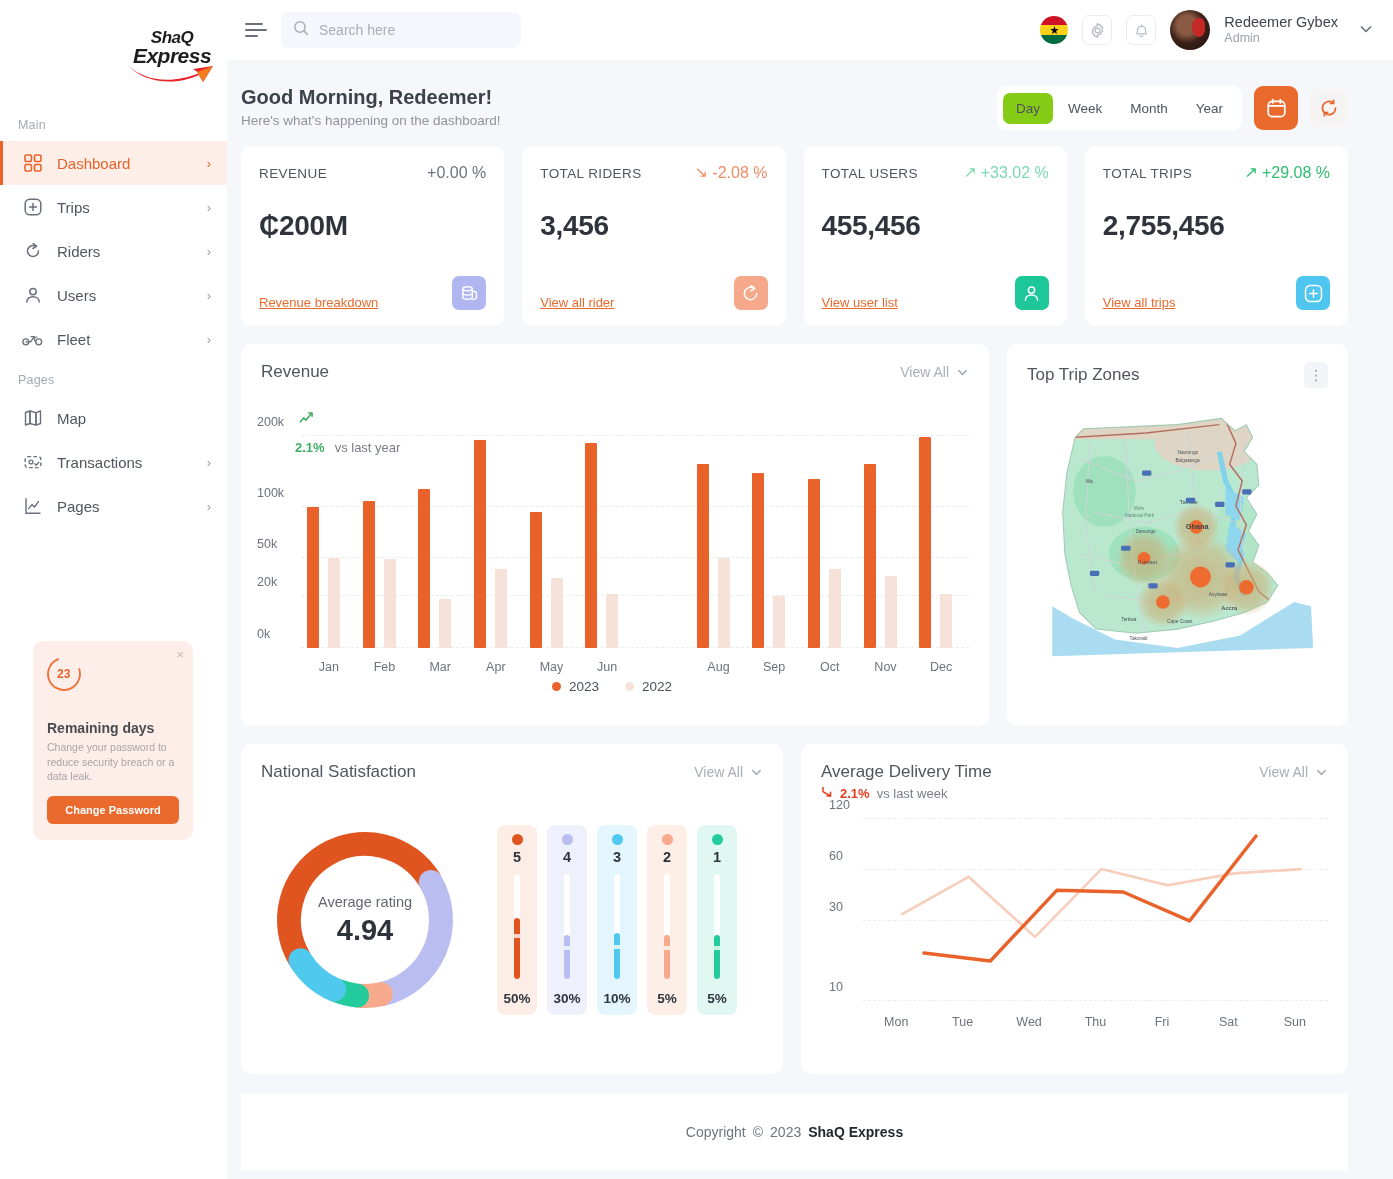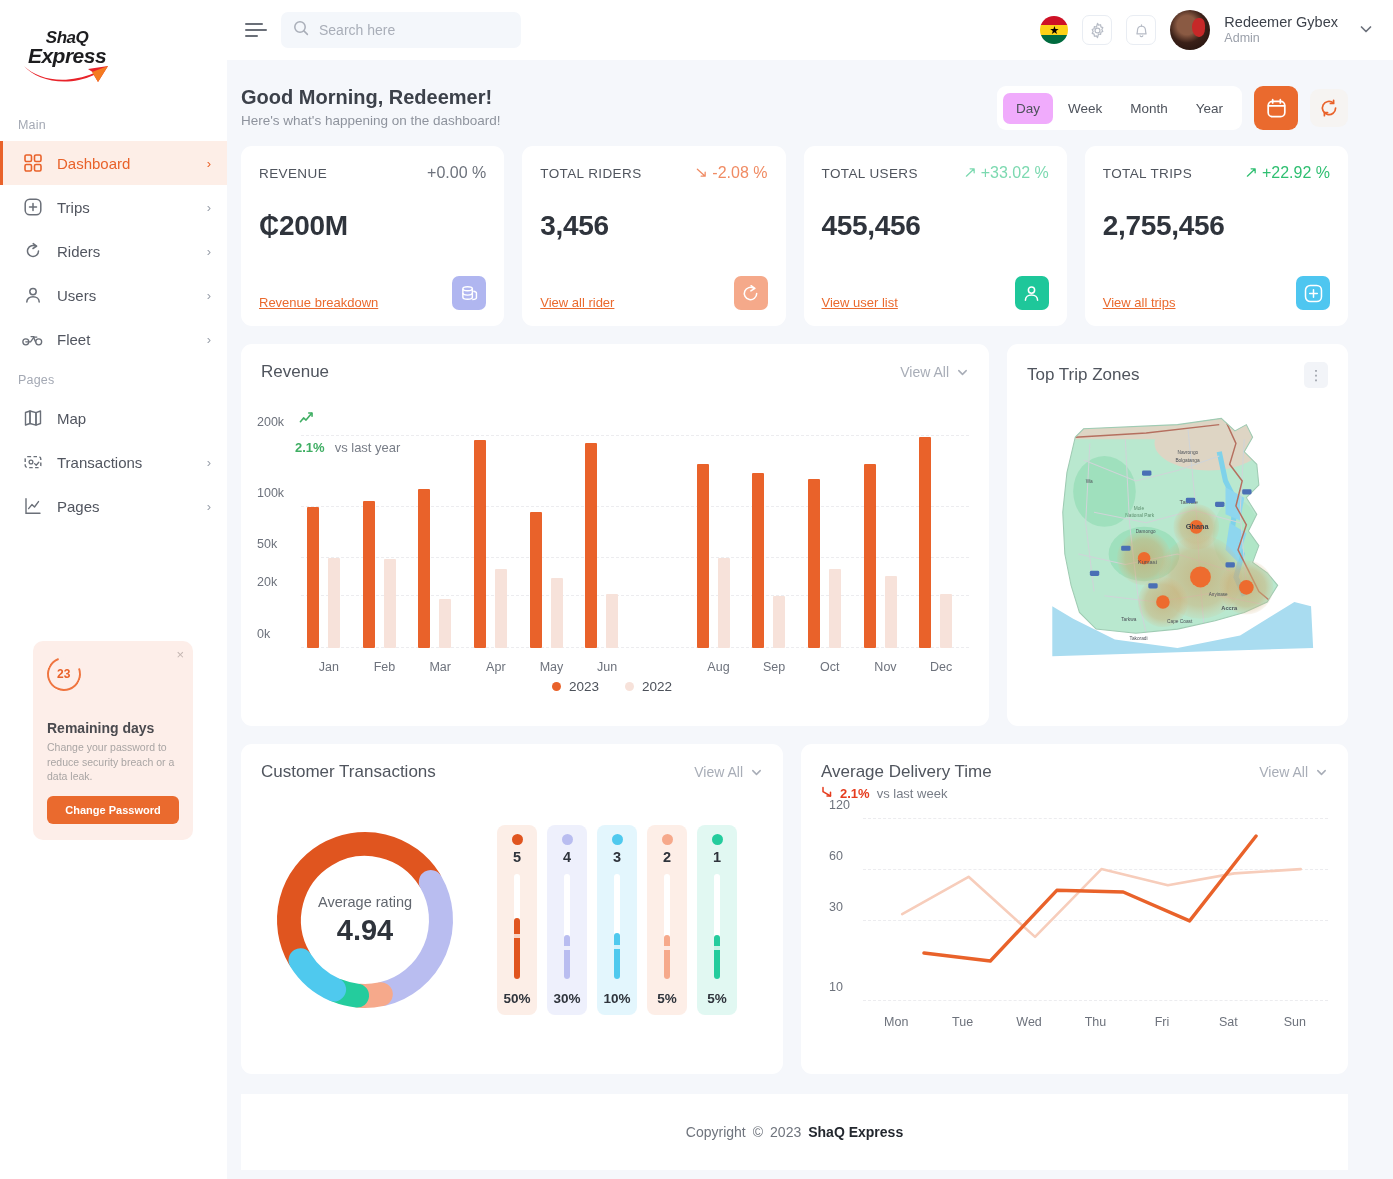--- a/index.html
+++ b/index.html
@@ -8,21 +8,21 @@
     font-family: "Liberation Sans", sans-serif;
     background: #f5f7fb; overflow: hidden;
   }
   body { display: flex; }
 
   
   #sidebar {
     width: 227px; height: 1179px; background: #ffffff;
     flex: 0 0 227px; position: relative;
   }
-  .logo-wrap { padding: 26px 12px 18px; display: flex; justify-content: flex-start; }
+  .logo-wrap { padding: 26px 0 18px; display: flex; justify-content: flex-end; }
   .logo { position: relative; width: 110px; height: 62px; }
   .logo-t1, .logo-t2 {
     position: absolute; left: 0; width: 110px; text-align: center;
     font-weight: 700; font-style: italic; color: #1d1d1f; letter-spacing: -0.5px;
   }
   .logo-t1 { top: 2px; font-size: 17px; }
   .logo-t2 { top: 18px; font-size: 21px; }
   .logo-swoosh { position: absolute; left: 10px; top: 34px; }
 
   .nav-section {
@@ -116,21 +116,21 @@
   #greet-title { font-size: 20px; font-weight: 600; color: #3c414a; }
   #greet-sub { font-size: 13.5px; color: #8e939d; margin-top: 4px; }
   #period-wrap { margin-left: auto; display: flex; align-items: center; gap: 12px; }
   #period-pills {
     height: 44px; background: #fff; border-radius: 9px; display: flex;
     align-items: center; padding: 5px 6px; gap: 2px;
   }
   .pill {
     padding: 8px 13px; font-size: 13.5px; color: #4d525b; border-radius: 7px; cursor: pointer;
   }
-  .pill.sel { background: #f0abfc; }
+  .pill.sel { background: #84cc16; }
   #cal-btn {
     width: 44px; height: 44px; background: #ea6a2e; border-radius: 9px;
     display: flex; align-items: center; justify-content: center; cursor: pointer;
   }
   #refresh-btn {
     width: 38px; height: 38px; background: #f6f4f2; border-radius: 9px;
     display: flex; align-items: center; justify-content: center; cursor: pointer;
   }
 
   
@@ -513,21 +513,21 @@
 
       <div class="kpi">
         <div class="kpi-head">
           <div class="kpi-label">TOTAL TRIPS</div>
           <div class="kpi-delta" style="color:#2fbf71">
             <span>
               <svg width="11" height="11" viewBox="0 0 12 12">
                   <path d="M1.5 10L10 2M10 2v4.4M10 2H5.6" fill="none" stroke="#2fbf71" stroke-width="1.4" stroke-linecap="round" stroke-linejoin="round"></path>
                 </svg>
             </span>
-            <span>+22.92 %</span>
+            <span>+29.08 %</span>
           </div>
         </div>
         <div class="kpi-val">2,755,456</div>
         <div class="kpi-foot">
           <span class="kpi-link">View all trips</span>
           <span class="kpi-badge" style="background:#4ec6f0">
             <svg width="19" height="19" viewBox="0 0 20 20">
                 <rect x="1.6" y="1.6" width="16.8" height="16.8" rx="5" fill="none" stroke="#fff" stroke-width="1.6"></rect>
                 <path d="M10 6v8M6 10h8" stroke="#fff" stroke-width="1.6" stroke-linecap="round"></path>
               </svg>
@@ -727,21 +727,21 @@
                 <rect x="196" y="158" width="9" height="5" rx="1.4"></rect>
             </g>
           </svg>
         </div>
       </div>
     </div>
 
     <div id="row3">
       <div class="panel" id="csat-panel">
         <div class="panel-head">
-          <div class="panel-title">Customer Transactions</div>
+          <div class="panel-title">National Satisfaction</div>
           <div class="view-all">
             <span>View All</span>
             <svg width="13" height="13" viewBox="0 0 14 14">
                 <path d="M3 5l4 4 4-4" fill="none" stroke="#a8adb7" stroke-width="1.6" stroke-linecap="round" stroke-linejoin="round"></path>
               </svg>
           </div>
         </div>
         <div id="csat-body">
           <div id="donut-wrap">
             <svg id="donut-svg" width="200" height="200" viewBox="0 0 200 200">

